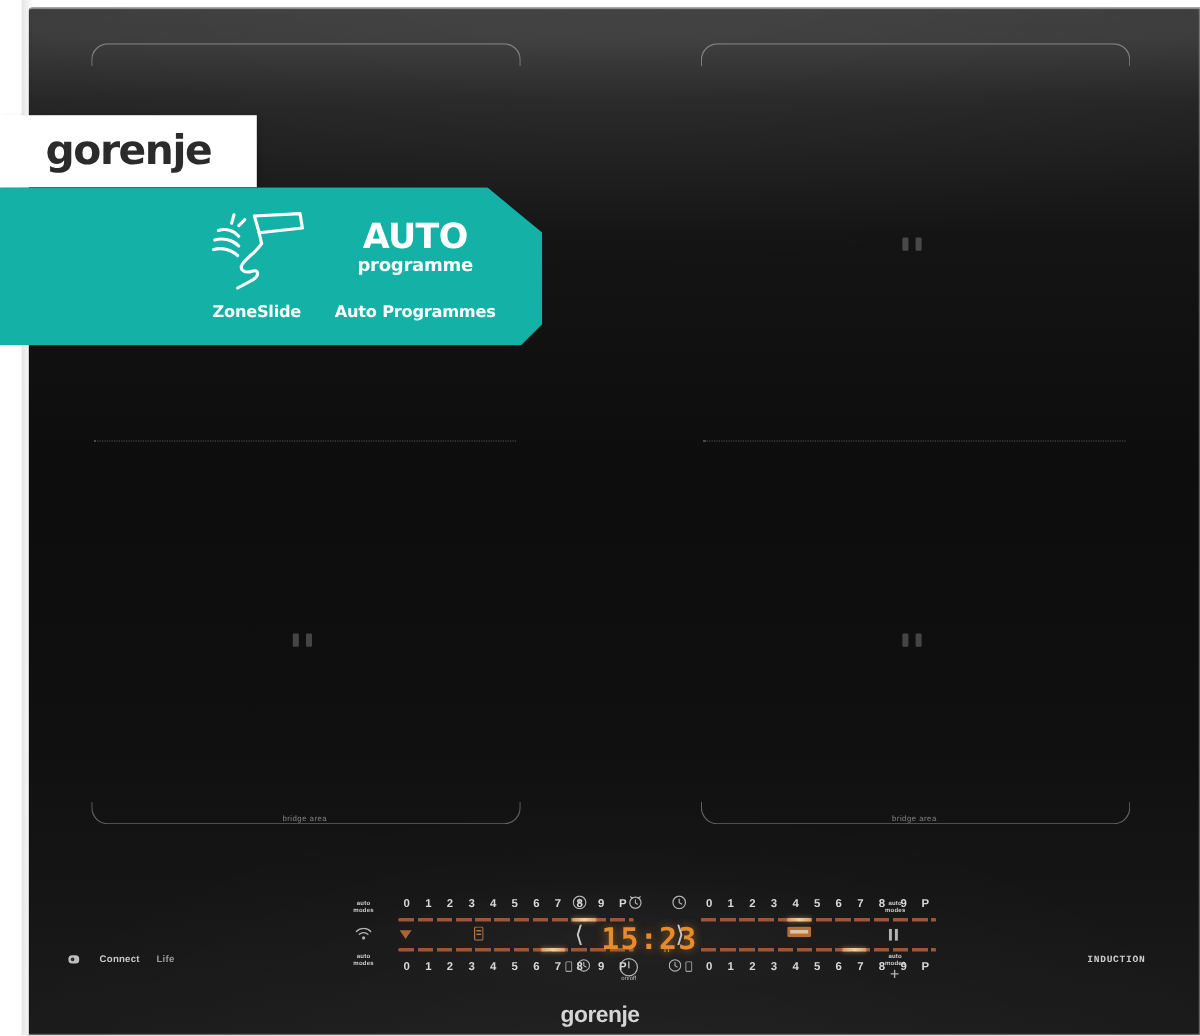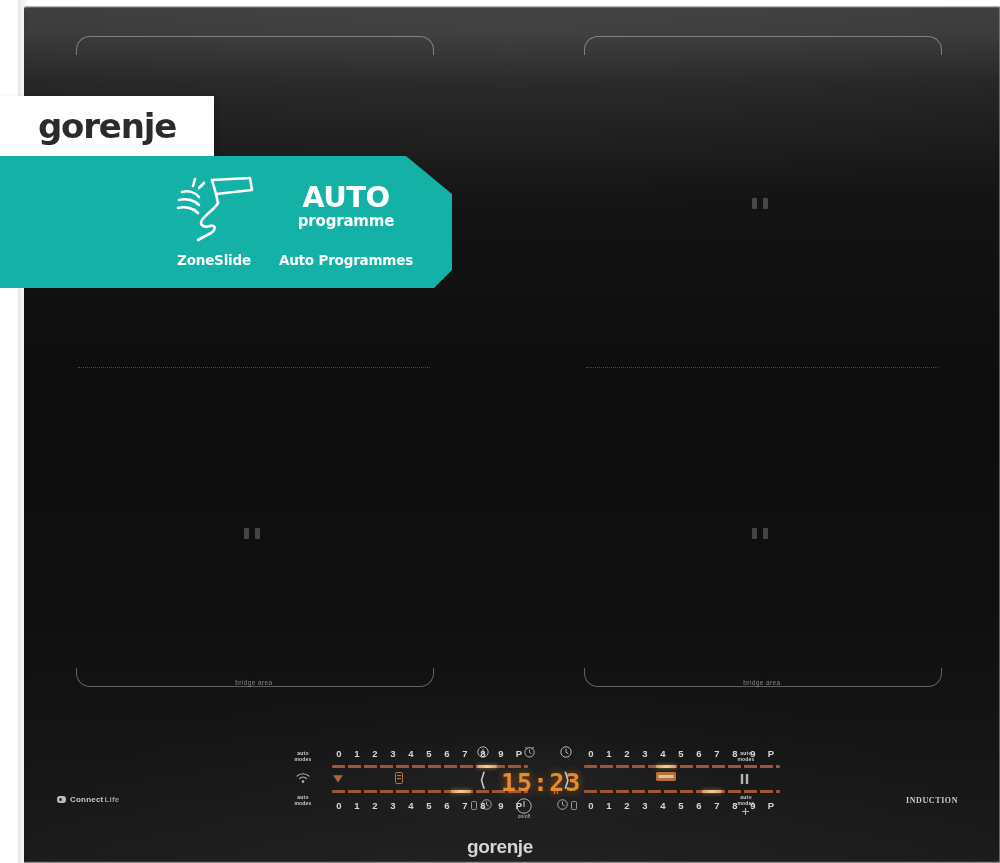--- a/index.html
+++ b/index.html
@@ -211,27 +211,27 @@
     font-weight:bold;
     letter-spacing:-0.4px;
     font-family:"Liberation Sans", sans-serif;
   }
   .induction {
     position:absolute;
     color:#cccccc;
     font-size:8px;
     font-weight:bold;
     letter-spacing:0.6px;
-    font-family:Liberation Serif, serif;
+    font-family:Liberation Mono, monospace;
   }
   .connectlife {
     position:absolute;
     display:flex;
     align-items:center;
-    gap:4px;
+    gap:17px;
     color:#c9c9c9;
     font-size:8px;
     font-weight:bold;
     letter-spacing:0.2px;
     font-family:"Liberation Sans", sans-serif;
   }
   .cl-mark {
     width:9px; height:7px;
     border-radius:3px;
     background:#bdbdbd;

